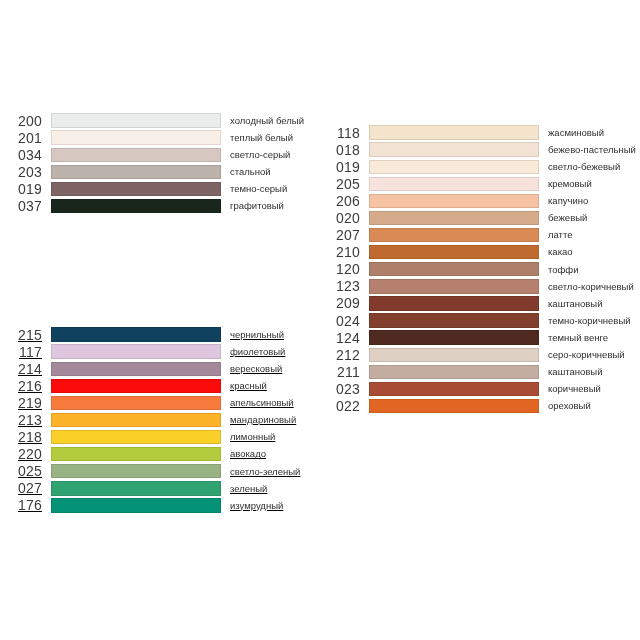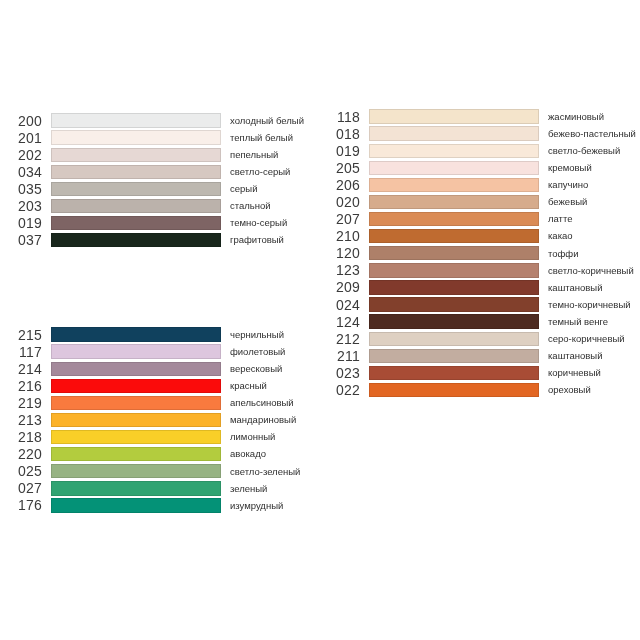--- a/index.html
+++ b/index.html
@@ -31,23 +31,23 @@
   .column-left  { left: 12px; width: 300px; }
   .column-right { left: 330px; width: 300px; }
 
   .group {
     position: absolute;
     left: 0;
   }
 
   
   .column-left  .group-0 { top: 112px; }
-  .column-left  .group-1 { top: 326px; }
+  .column-left  .group-1 { top: 326px; text-decoration: underline; }
   
-  .column-right .group-0 { top: 108px; }
+  .column-right .group-0 { top: 124px; }
 
   .swatch-row {
     display: flex;
     align-items: center;
     height: 17.1px;
   }
 
   .code {
     width: 30px;
     text-align: right;
@@ -92,35 +92,25 @@
         <div class="code">200</div>
         <div class="swatch" style="background-color: rgb(235, 236, 236);"></div>
         <div class="label">холодный белый</div>
       </div>
       <div class="swatch-row">
         <div class="code">201</div>
         <div class="swatch" style="background-color: rgb(249, 239, 233);"></div>
         <div class="label">теплый белый</div>
       </div>
       <div class="swatch-row">
-        <div class="code">202</div>
-        <div class="swatch" style="background-color: rgb(230, 216, 212);"></div>
-        <div class="label">пепельный</div>
-      </div>
-      <div class="swatch-row">
         <div class="code">034</div>
         <div class="swatch" style="background-color: rgb(214, 200, 193);"></div>
         <div class="label">светло-серый</div>
       </div>
       <div class="swatch-row">
-        <div class="code">035</div>
-        <div class="swatch" style="background-color: rgb(189, 184, 176);"></div>
-        <div class="label">серый</div>
-      </div>
-      <div class="swatch-row">
         <div class="code">203</div>
         <div class="swatch" style="background-color: rgb(187, 178, 171);"></div>
         <div class="label">стальной</div>
       </div>
       <div class="swatch-row">
         <div class="code">019</div>
         <div class="swatch" style="background-color: rgb(126, 100, 100);"></div>
         <div class="label">темно-серый</div>
       </div>
       <div class="swatch-row">

